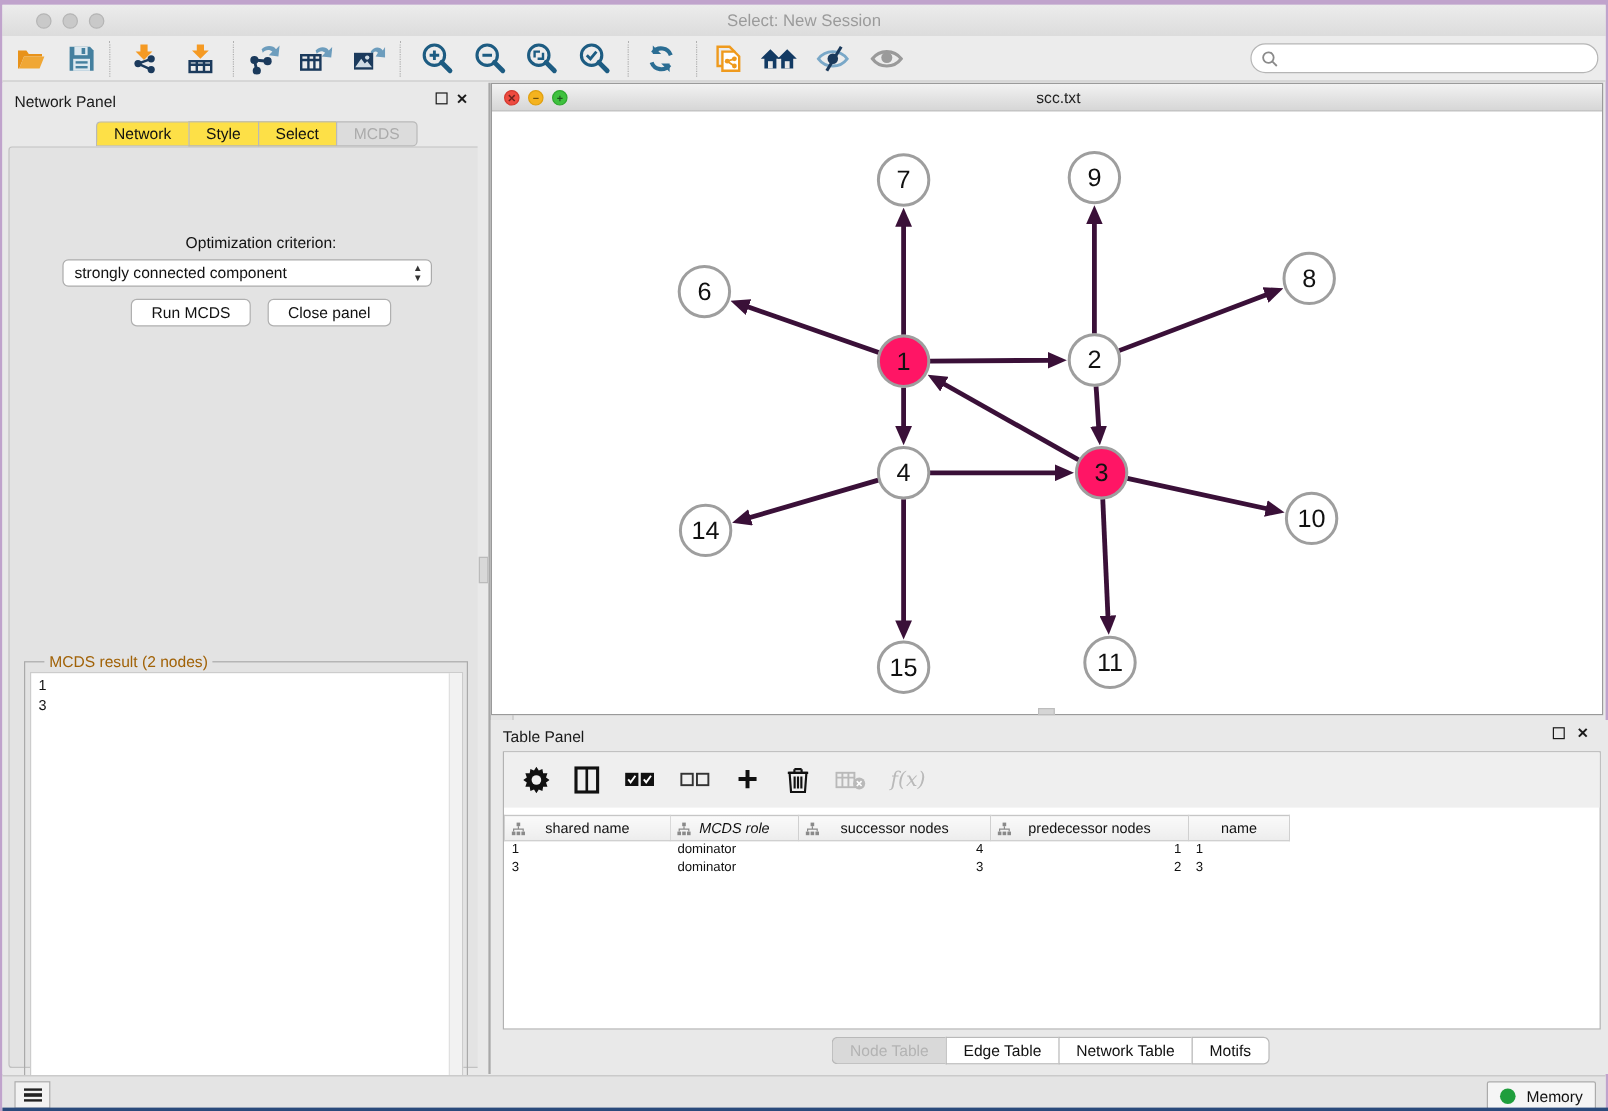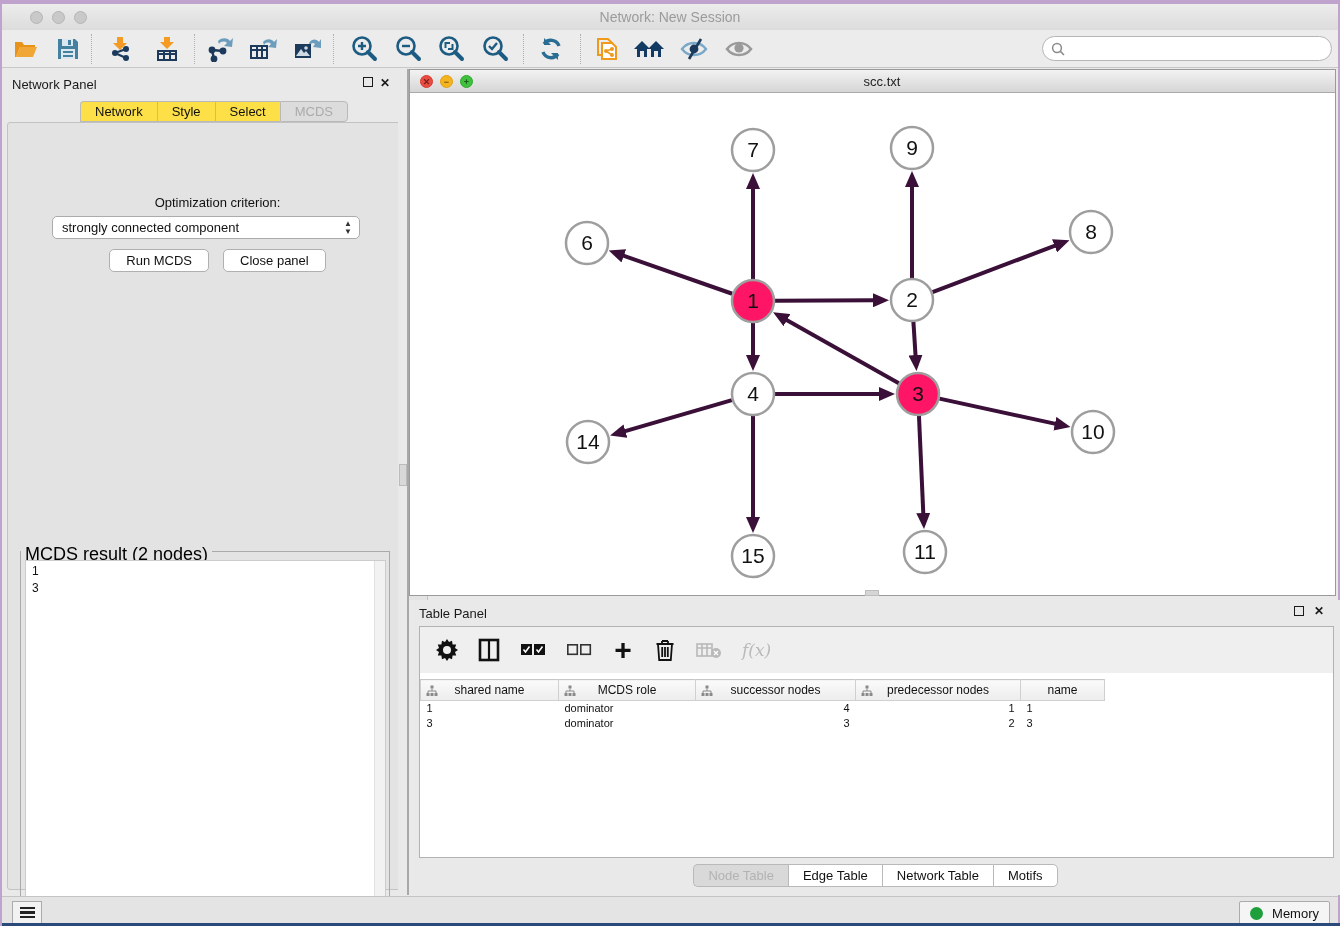--- a/index.html
+++ b/index.html
@@ -31,21 +31,21 @@
   .cp-tab { font-size:13px; padding:2px 14px; background:#fde047; border:1px solid #b9b9b9; border-right:none; color:#111; }
   .cp-tab:first-child { border-radius:4px 0 0 0; }
   .cp-tab.sel { background:#dcdcdc; color:#ababab; border-right:1px solid #b9b9b9; border-radius:0 4px 4px 0; }
   .cp-body { position:absolute; left:5px; top:53px; width:421px; height:768px; background:#e3e3e3; border:1px solid #c2c2c2; border-radius:3px; }
   .opt-label { position:absolute; left:0; top:72px; width:100%; text-align:center; font-size:13px; color:#111; }
   .opt-select { position:absolute; left:44px; top:93px; width:308px; height:23px; background:#fff; border:1px solid #ababab; border-radius:5px; font-size:13px; display:flex; align-items:center; padding-left:9px; color:#111; }
   .stepper { position:absolute; right:7px; top:3px; font-size:8px; color:#333; line-height:8px; text-align:center; }
   .cp-buttons { position:absolute; left:0; top:126px; width:100%; display:flex; justify-content:center; gap:14px; }
   .mac-btn { background:#fff; border:1px solid #b0b0b0; border-radius:5px; font-size:13px; padding:3px 16px; color:#111; font-family:"Liberation Sans",sans-serif; }
   .result-group { position:absolute; left:12px; top:428px; width:370px; height:378px; border:1px solid #aaa; }
-  .result-legend { position:absolute; left:0; top:-8px; background:#e3e3e3; padding:0 4px; font-size:18px; color:#000000; }
+  .result-legend { position:absolute; left:16px; top:-8px; background:#e3e3e3; padding:0 4px; font-size:13px; color:#a16207; }
   .result-box { position:absolute; left:4px; top:8px; width:361px; height:365px; background:#fff; border:1px solid #ccc; font-size:12px; color:#111; padding:2px 0 0 6px; line-height:17px; }
   .result-scroll { position:absolute; right:0px; top:0px; width:11px; height:100%; background:#f2f2f2; border-left:1px solid #e0e0e0; }
   .vdivider { position:absolute; left:396px; top:65px; width:11px; height:826px; background:#e9e9e9; }
   .vdivider .line { position:absolute; right:0; top:0; width:2px; height:100%; background:#a8a8a8; }
   .vdivider .grip { position:absolute; left:1px; top:395px; width:8px; height:22px; background:#d8d8d8; border:1px solid #bbb; }
 
   
   .netwin { position:absolute; left:407px; top:65px; width:927px; height:527px; border:1px solid #9a9a9a; background:#fff; }
   .net-titlebar { position:absolute; left:0; top:0; width:100%; height:23px; background:linear-gradient(#f2f2f2,#d6d6d6); border-bottom:1px solid #aaa; }
   .net-title { position:absolute; width:100%; text-align:center; top:4px; font-size:13px; color:#222;padding-left:19px; }
@@ -87,21 +87,21 @@
 </style>
 </head>
 <body>
 
 <div class="app">
 
   <div class="titlebar">
     <div class="traffic" style="left:28px"></div>
     <div class="traffic" style="left:50px"></div>
     <div class="traffic" style="left:72px"></div>
-    <div class="win-title">Network: New Session</div>
+    <div class="win-title">Select: New Session</div>
   </div>
 
   <div class="toolbar">
     <div class="tbtn" style="left:4px">
       <svg width="26" height="24" viewBox="0 0 26 24">
           <path d="M2 20 L2 5 L9 5 L11 8 L22 8 L22 10 L7 10 L3 20 Z" fill="#e8921a"></path>
           <path d="M7 10 L24 10 L20 20 L3 20 Z" fill="#f0a735"></path>
         </svg>
     </div>
     <div class="tbtn" style="left:46px">
@@ -394,21 +394,21 @@
       <table class="tbl" id="node-table">
         <thead>
             <tr id="tbl-head">
               <th style="width: 138px;"><svg class="hicon" width="12" height="12" viewBox="0 0 12 12">
                   <rect x="4.5" y="0.5" width="3" height="3" fill="#8a8a8a"></rect>
                   <rect x="0.5" y="8" width="3" height="3" fill="#8a8a8a"></rect>
                   <rect x="4.5" y="8" width="3" height="3" fill="#8a8a8a"></rect>
                   <rect x="8.5" y="8" width="3" height="3" fill="#8a8a8a"></rect>
                   <path d="M6 3.5 V6 M2 8 V6 H10 V8" stroke="#8a8a8a" fill="none"></path>
                 </svg><span>shared name</span></th>
-              <th style="width: 137px;"><svg class="hicon" width="12" height="12" viewBox="0 0 12 12">
+              <th style="width: 107px; font-style: italic;"><svg class="hicon" width="12" height="12" viewBox="0 0 12 12">
                   <rect x="4.5" y="0.5" width="3" height="3" fill="#8a8a8a"></rect>
                   <rect x="0.5" y="8" width="3" height="3" fill="#8a8a8a"></rect>
                   <rect x="4.5" y="8" width="3" height="3" fill="#8a8a8a"></rect>
                   <rect x="8.5" y="8" width="3" height="3" fill="#8a8a8a"></rect>
                   <path d="M6 3.5 V6 M2 8 V6 H10 V8" stroke="#8a8a8a" fill="none"></path>
                 </svg><span>MCDS role</span></th>
               <th style="width: 160px;"><svg class="hicon" width="12" height="12" viewBox="0 0 12 12">
                   <rect x="4.5" y="0.5" width="3" height="3" fill="#8a8a8a"></rect>
                   <rect x="0.5" y="8" width="3" height="3" fill="#8a8a8a"></rect>
                   <rect x="4.5" y="8" width="3" height="3" fill="#8a8a8a"></rect>

